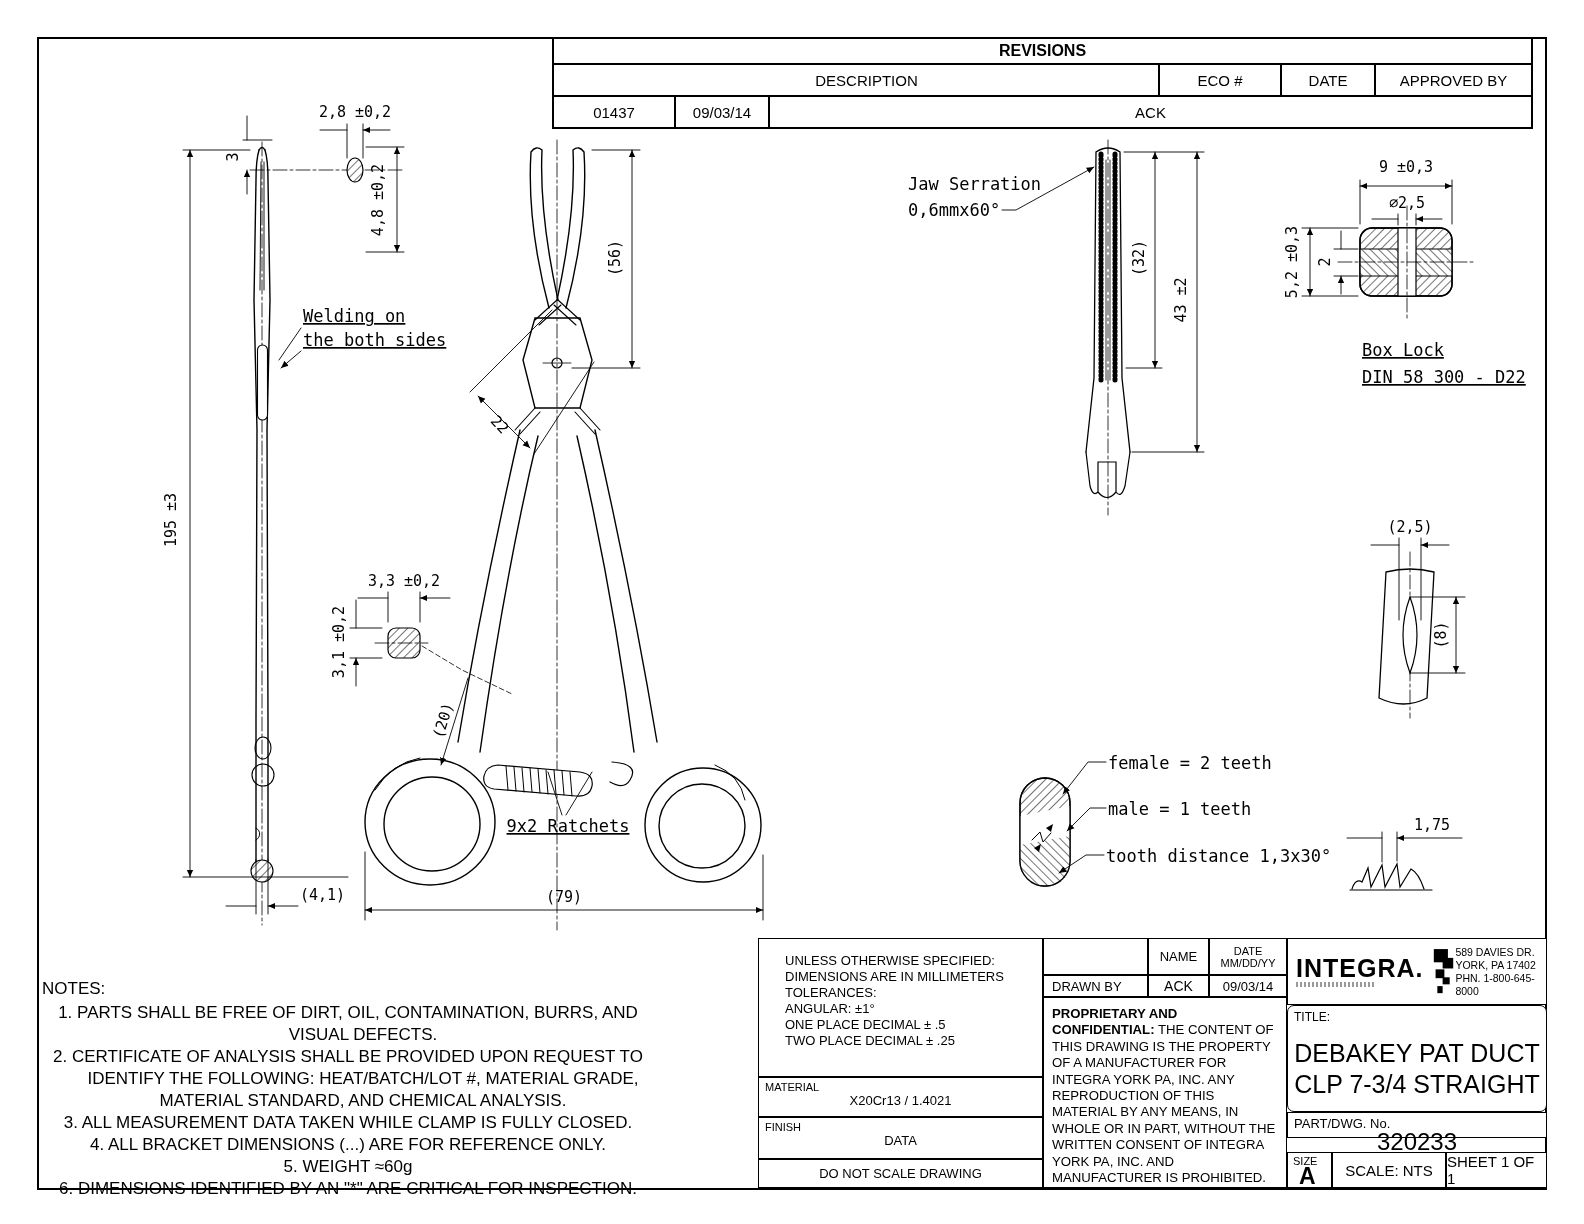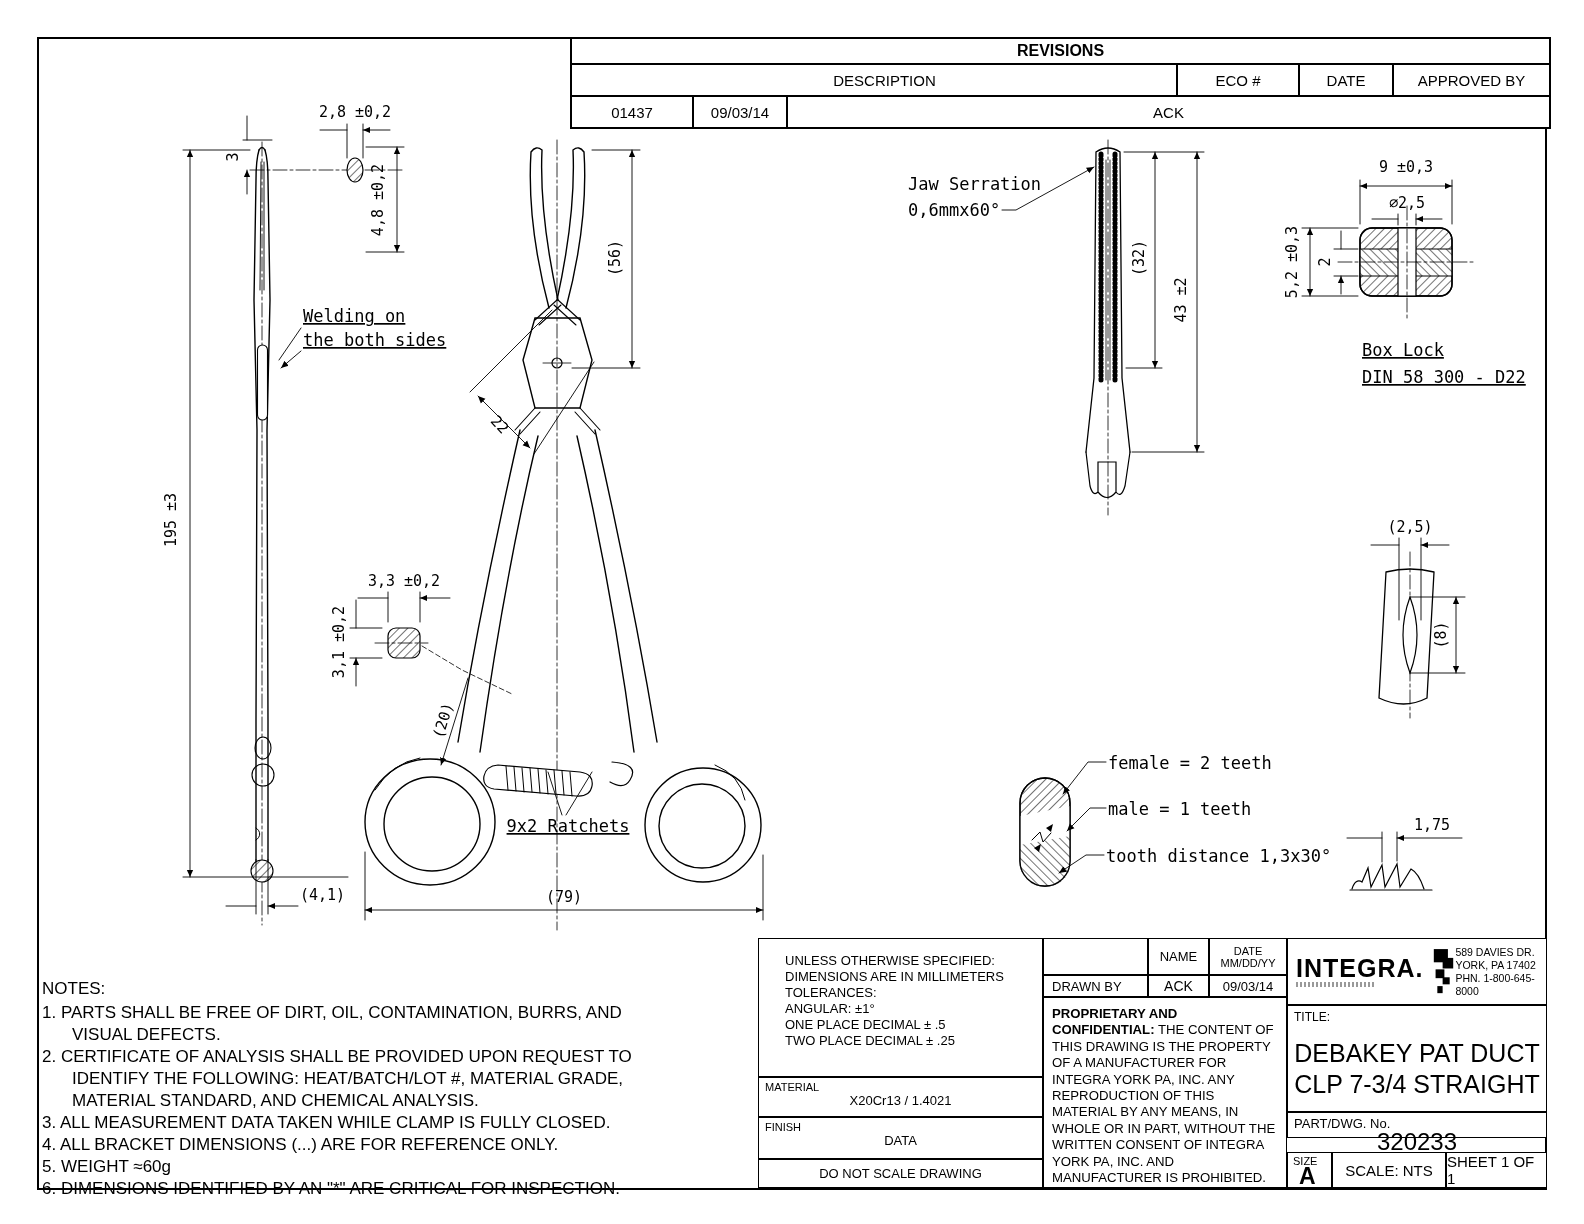--- a/index.html
+++ b/index.html
@@ -1,48 +1,48 @@
 <!DOCTYPE html>
 <html><head>
 <meta charset="utf-8">
 <style>
   html,body{margin:0;padding:0;background:#fff;}
   body{width:1584px;height:1224px;position:relative;font-family:"Liberation Sans",sans-serif;color:#000;}
   .abs{position:absolute;}
   
   #sheet-border{left:37px;top:37px;width:1506px;height:1149px;border:2px solid #000;}
   
-  #rev{left:570px;top:37px;width:977px;background:#fff;border:2px solid #000;border-top-width:2px;}
+  #rev{left:552px;top:37px;width:977px;background:#fff;border:2px solid #000;border-top-width:2px;}
   #rev .ttl{height:24px;line-height:24px;text-align:center;font-weight:bold;font-size:16px;border-bottom:2px solid #000;}
   #rev .row{display:flex;height:30px;}
   #rev .row + .row{border-top:2px solid #000;}
   #rev .c{display:flex;align-items:center;justify-content:center;font-size:15px;}
   #rev .c + .c{border-left:2px solid #000;}
   #rev .c0{width:583px;margin-left:21px;} #rev .c1{width:120px;} #rev .c2{width:92px;} #rev .c3{flex:1;}
   
   #notes{left:42px;top:978px;width:612px;font-size:17px;line-height:22px;}
   #notes .h{margin-bottom:2px;}
-  #notes .n{padding-left:30px;text-indent:-30px;}
+  #notes .n{padding-left:30px;text-indent:-30px;text-align:center;}
   
   .cell{position:absolute;border:1.5px solid #000;background:#fff;box-sizing:border-box;}
   .small-label{font-size:11px;padding:3px 0 0 6px;}
   .center-val{text-align:center;font-size:13px;}
   #tb-tol{left:758px;top:938px;width:285px;height:139px;font-size:13px;line-height:16px;padding:14px 0 0 26px;}
   #tb-mat{left:758px;top:1077px;width:285px;height:40px;}
   #tb-fin{left:758px;top:1117px;width:285px;height:42px;}
   #tb-dns{left:758px;top:1159px;width:285px;height:29px;display:flex;align-items:center;justify-content:center;font-size:13px;}
   #tb-nd0{left:1043px;top:938px;width:105px;height:37px;}
   #tb-nd1{left:1148px;top:938px;width:61px;height:37px;display:flex;align-items:center;justify-content:center;font-size:13px;}
   #tb-nd2{left:1209px;top:938px;width:78px;height:37px;display:flex;flex-direction:column;align-items:center;justify-content:center;font-size:11px;line-height:12px;}
   #tb-db0{left:1043px;top:975px;width:105px;height:22px;display:flex;align-items:center;padding-left:8px;font-size:13px;box-sizing:border-box;border:1.5px solid #000;position:absolute;background:#fff;}
   #tb-db1{left:1148px;top:975px;width:61px;height:22px;display:flex;align-items:center;justify-content:center;font-size:14px;}
   #tb-db2{left:1209px;top:975px;width:78px;height:22px;display:flex;align-items:center;justify-content:center;font-size:13px;}
   #tb-prop{left:1043px;top:997px;width:244px;height:191px;font-size:13.2px;line-height:16.4px;padding:8px 6px 0 8px;}
   #tb-logo{left:1287px;top:938px;width:260px;height:67px;display:flex;align-items:center;padding:0 0 0 8px;}
-  #tb-title{left:1287px;top:1005px;width:260px;height:107px;}
+  #tb-title{left:1287px;top:1005px;width:260px;height:107px;border-radius:7px;}
   #tb-part{left:1287px;top:1112px;width:260px;height:26px;}
   #tb-size{left:1287px;top:1152px;width:45px;height:36px;padding-left:5px;}
   #tb-scale{left:1332px;top:1152px;width:114px;height:36px;display:flex;align-items:center;justify-content:center;font-size:15px;}
   #tb-sheet{left:1446px;top:1152px;width:101px;height:36px;display:flex;align-items:center;justify-content:center;font-size:15px;}
   .logo-word{font-size:25px;letter-spacing:1px;font-weight:bold;line-height:24px;}
   .logo-tag{height:5px;width:78px;background:repeating-linear-gradient(90deg,#999 0 2px,#fff 2px 4px);margin-top:2px;}
   .addr{font-size:10.5px;line-height:13px;}
   #tb-title .big{font-size:25px;text-align:center;line-height:31px;margin-top:14px;}
   #tb-part .num{font-size:24px;text-align:center;line-height:22px;}
   #tb-size .sz{font-size:23px;font-weight:bold;line-height:18px;padding-left:6px;}

